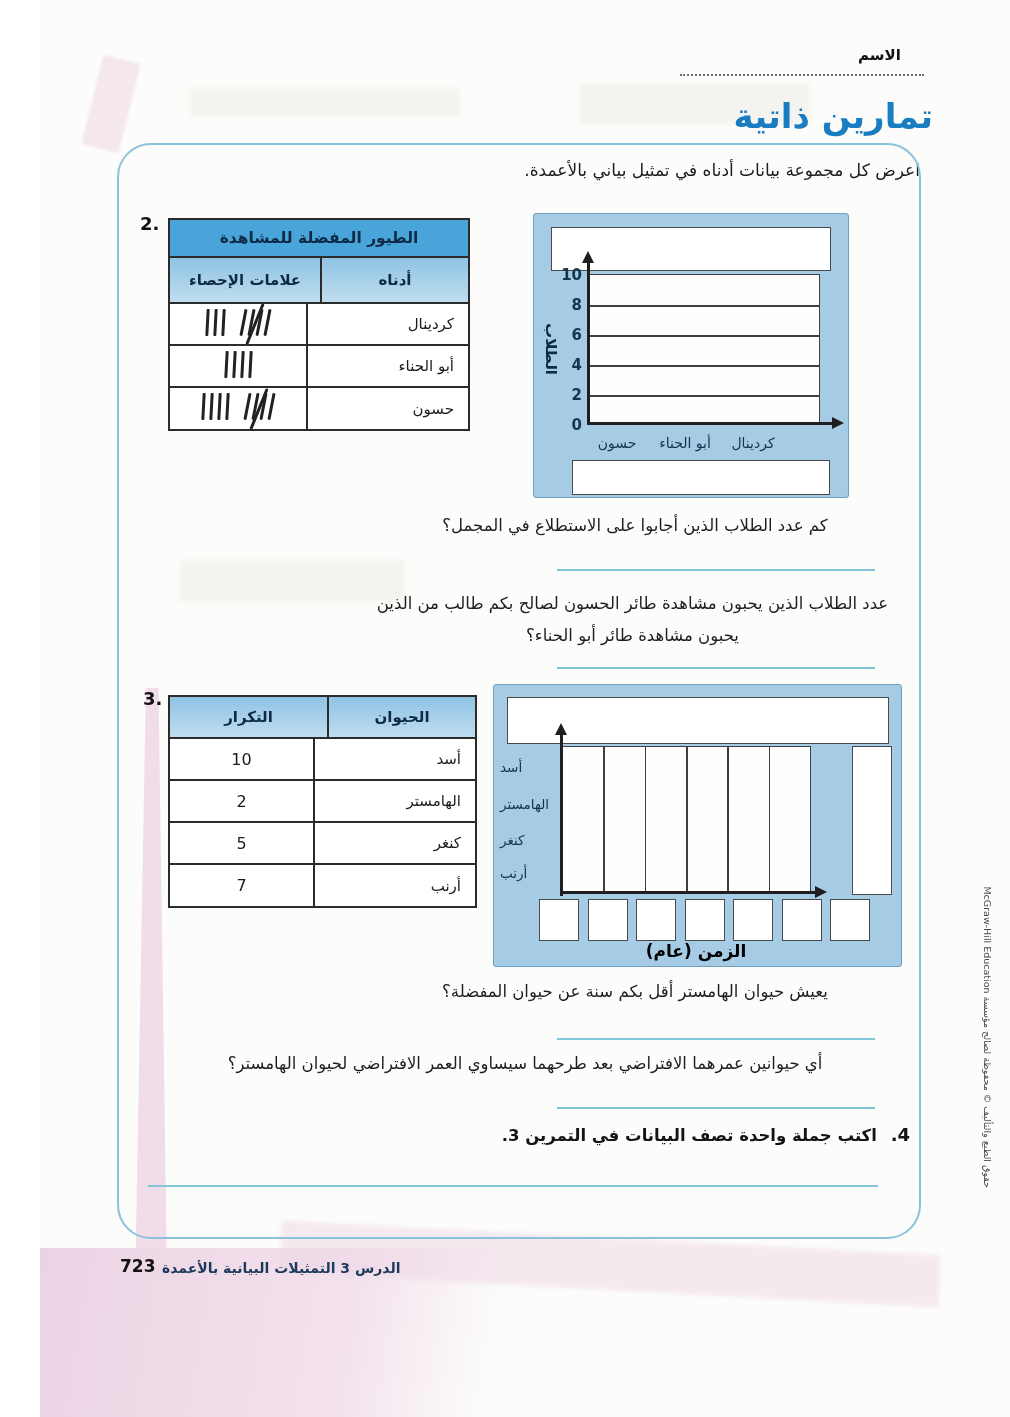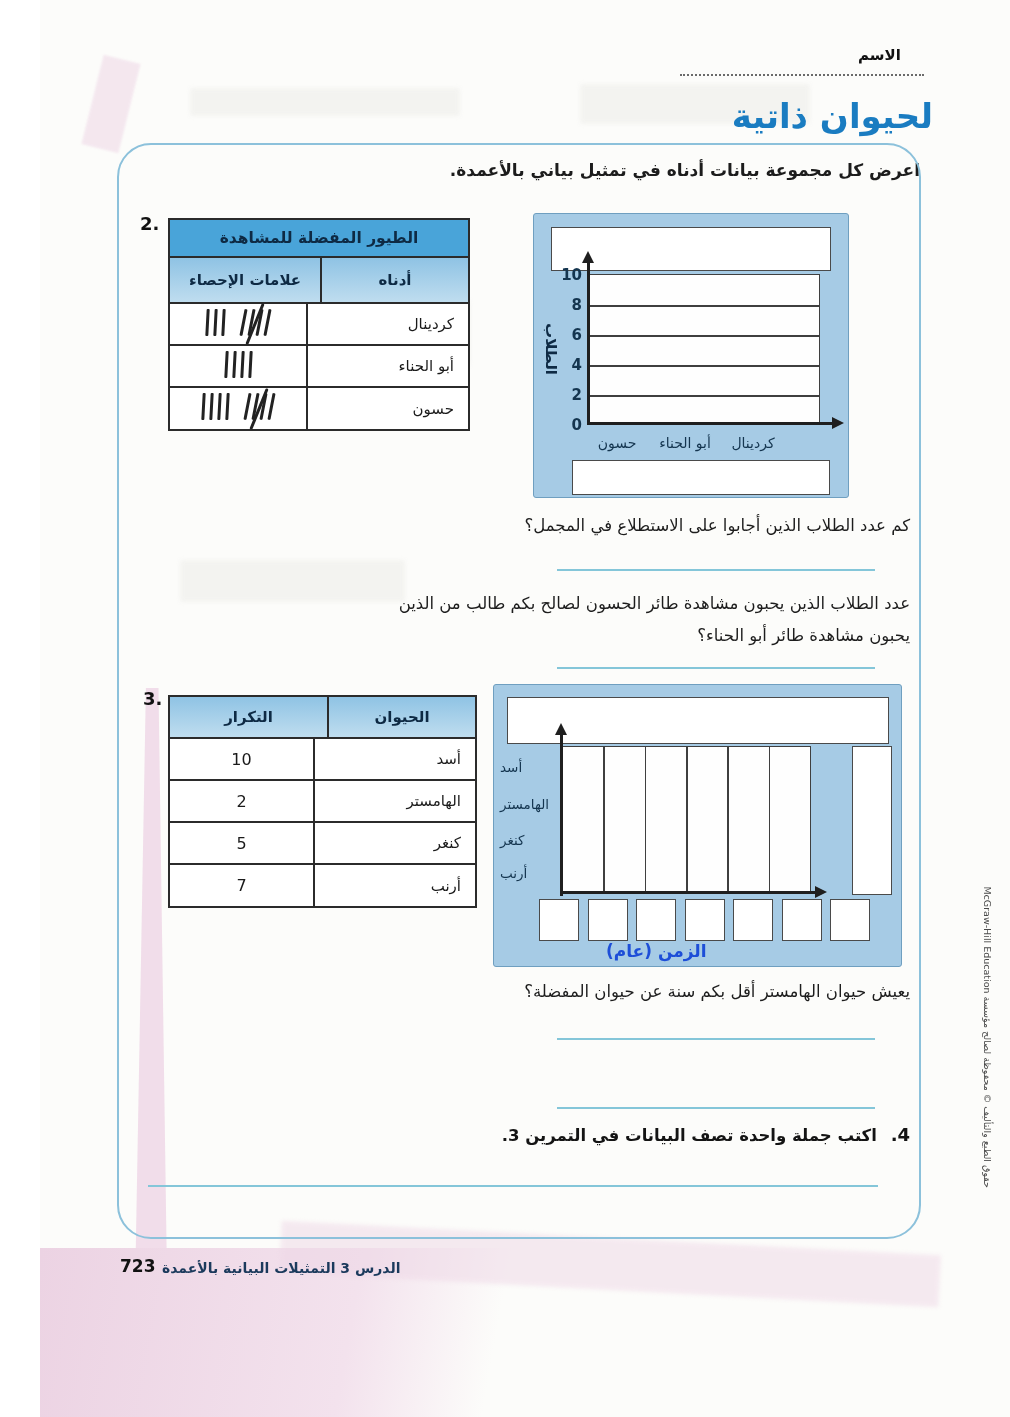--- a/index.html
+++ b/index.html
@@ -7,21 +7,21 @@
   .page{position:relative;width:1010px;height:1417px;background:#fcfcfa;overflow:hidden;margin-left:40px;}
   .rtl{direction:rtl;}
   
   .ghost{position:absolute;background:#e9e9e5;opacity:.45;filter:blur(2px);border-radius:3px;}
   .pink{position:absolute;background:#eed7e6;}
   .page-edge{position:absolute;left:988px;top:0;width:2px;height:1268px;background:#e6e6e2;}
   
   .name-label{position:absolute;left:818px;top:46px;width:66px;text-align:left;font-size:15px;font-weight:700;color:#111;}
   .name-line{position:absolute;left:640px;top:58px;width:244px;border-bottom:2px dotted #6a6a6a;height:16px;}
   .main-title{position:absolute;left:0;top:96px;width:893px;text-align:right;font-size:34px;font-weight:800;color:#1a7cc1;letter-spacing:-1px;}
-  .instruction{position:absolute;left:0;top:160px;width:880px;text-align:right;font-size:17px;font-weight:700;color:#1c1c1c;}
+  .instruction{position:absolute;left:0;top:160px;width:880px;text-align:right;font-size:17px;font-weight:400;color:#1c1c1c;}
   
   .content-box{position:absolute;left:77px;top:143px;width:800px;height:1092px;border:2.5px solid #8cc1db;border-radius:34px;background:transparent;}
   
   .ex-num{position:absolute;font-size:18px;font-weight:700;color:#111;}
   
   .dtable{position:absolute;border:2.5px solid #2b2b2b;background:#fff;}
   .dtable .t-title{background:#49a4d9;border-bottom:2.5px solid #2b2b2b;display:flex;align-items:center;justify-content:center;font-weight:700;font-size:15.5px;color:#0e2a44;}
   .dtable .t-head{display:flex;direction:rtl;background:linear-gradient(#8fc3e4,#bfddef);border-bottom:2.5px solid #2b2b2b;font-weight:700;font-size:15px;color:#0e2a44;}
   .dtable .t-row{display:flex;direction:rtl;border-bottom:2px solid #2b2b2b;background:#fff;}
   .dtable .t-row:last-child{border-bottom:none;}
@@ -44,25 +44,25 @@
   .plot{position:absolute;background:#fefefe;border-top:1.5px solid #3f3f3f;border-right:1.5px solid #3f3f3f;}
   .hgrid{position:absolute;left:0;width:100%;height:1.5px;background:#3f3f3f;}
   .vgrid{position:absolute;top:0;height:100%;width:1.5px;background:#3f3f3f;}
   .axis{position:absolute;background:#1f1f1f;}
   .arrow-up{position:absolute;width:0;height:0;border-left:6px solid transparent;border-right:6px solid transparent;border-bottom:12px solid #1f1f1f;}
   .arrow-right{position:absolute;width:0;height:0;border-top:6px solid transparent;border-bottom:6px solid transparent;border-left:12px solid #1f1f1f;}
   .ytick{position:absolute;width:36px;text-align:right;font-size:15px;color:#14354f;font-weight:600;}
   .xcat{position:absolute;transform:translateX(-50%);font-size:14px;color:#14354f;white-space:nowrap;}
   .ycat{position:absolute;width:58px;text-align:left;font-size:13.5px;color:#14354f;white-space:nowrap;}
   .ytitle{position:absolute;transform:rotate(90deg);transform-origin:center;font-size:15px;font-weight:700;color:#0e2a44;white-space:nowrap;}
-  .xtitle2{position:absolute;text-align:left;font-size:17px;font-weight:700;color:#1d4ed8;}
+  .xtitle2{position:absolute;text-align:center;font-size:17px;font-weight:700;color:#000000;}
   .tickrow{position:absolute;display:flex;gap:8.5px;}
   .tickbox{width:38px;height:40px;background:#fff;border:1.4px solid #4a4a4a;}
   
-  .question{position:absolute;text-align:right;font-size:16.5px;color:#1d1d1d;line-height:1.95;font-weight:500;}
+  .question{position:absolute;text-align:center;font-size:16.5px;color:#1d1d1d;line-height:1.95;font-weight:500;}
   .answer-line{position:absolute;border-top:2px solid #84c6d9;height:2px;}
   .ex4-row{position:absolute;direction:rtl;text-align:right;font-size:16.5px;color:#141414;font-weight:600;}
   .ex4-row .num{font-weight:700;font-size:18px;margin-left:8px;}
   
   .footer-page{position:absolute;left:80px;top:1256px;font-size:17px;font-weight:700;color:#111;}
   .footer-lesson{position:absolute;left:122px;top:1260px;font-size:14px;font-weight:700;color:#1b3a5c;direction:rtl;}
   .credit{position:absolute;left:953px;top:876px;transform:rotate(90deg);transform-origin:0 0;white-space:nowrap;font-size:9.5px;color:#4a4a4a;direction:rtl;width:312px;}
 </style>
 </head>
 <body>
@@ -75,21 +75,21 @@
   <div class="ghost" style="left:150px;top:345px;width:275px;height:42px;"></div>
   <div class="ghost" style="left:140px;top:560px;width:225px;height:42px;"></div>
   <div class="pink" style="left:52px;top:58px;width:38px;height:92px;transform:rotate(14deg);opacity:.55;filter:blur(1px);"></div>
   <div class="pink" style="left:94px;top:688px;width:34px;height:660px;clip-path:polygon(35% 0,72% 0,100% 100%,0 100%);opacity:.85;"></div>
   <div class="pink" style="left:0;top:1248px;width:560px;height:169px;background:linear-gradient(100deg,#ecd3e3 0%,#f3e2ed 55%,rgba(243,226,237,0) 80%);"></div>
   <div class="pink" style="left:240px;top:1238px;width:660px;height:52px;transform:rotate(3deg);opacity:.5;filter:blur(2px);"></div>
   <div class="page-edge"></div>
 
   <div class="name-label rtl">الاسم</div>
   <div class="name-line"></div>
-  <div class="main-title rtl">لحيوان ذاتية</div>
+  <div class="main-title rtl">تمارين ذاتية</div>
   <div class="instruction rtl">اعرض كل مجموعة بيانات أدناه في تمثيل بياني بالأعمدة.</div>
 
   <div class="content-box"></div>
 
   <div class="ex-num" style="left:100px;top:213px;">2.</div>
 
   <div class="dtable" style="left:128px;top:218px;width:298px;">
     <div class="t-title" style="height:36px;">الطيور المفضلة للمشاهدة</div>
     <div class="t-head" style="height:44px;">
       <div class="cell rt" style="width:146px;">أدناه</div>
@@ -225,20 +225,21 @@
       <div class="tickbox"></div>
       <div class="tickbox"></div>
       <div class="tickbox"></div>
       <div class="tickbox"></div>
     </div>
     <div class="xtitle2 rtl" style="left:112px;top:256px;width:180px;">الزمن (عام)</div>
   </div>
 
   <div class="question rtl" style="left:320px;top:976px;width:550px;">يعيش حيوان الهامستر أقل بكم سنة عن حيوان المفضلة؟</div>
   <div class="answer-line" style="left:517px;top:1038px;width:318px;"></div>
+  <div class="question rtl" style="left:100px;top:1048px;width:770px;">أي حيوانين عمرهما الافتراضي بعد طرحهما سيساوي العمر الافتراضي لحيوان الهامستر؟</div>
   <div class="answer-line" style="left:517px;top:1107px;width:318px;"></div>
 
   <div class="ex4-row" style="left:330px;top:1124px;width:540px;text-align:right;">
     <span class="num">4.</span>
     <span>اكتب جملة واحدة تصف البيانات في التمرين 3.</span>
   </div>
   <div class="answer-line" style="left:108px;top:1185px;width:730px;"></div>
 
   <div class="footer-page">723</div>
   <div class="footer-lesson">الدرس 3 التمثيلات البيانية بالأعمدة</div>

